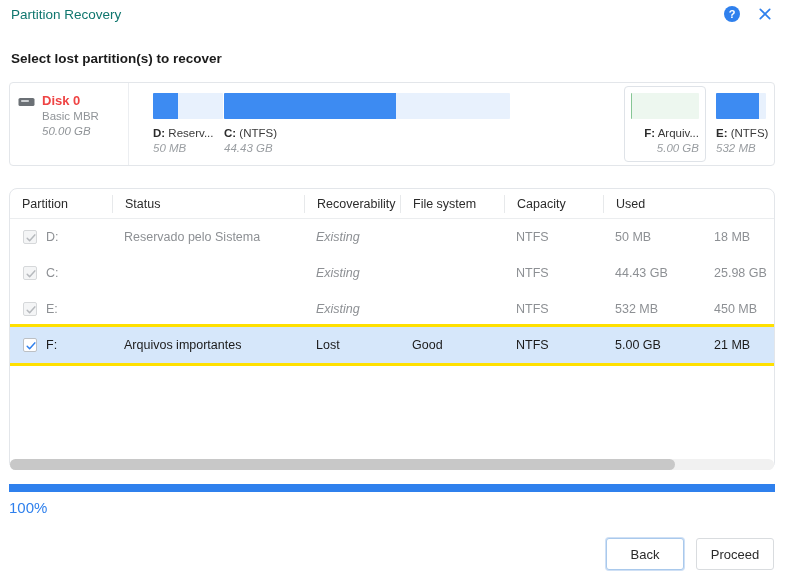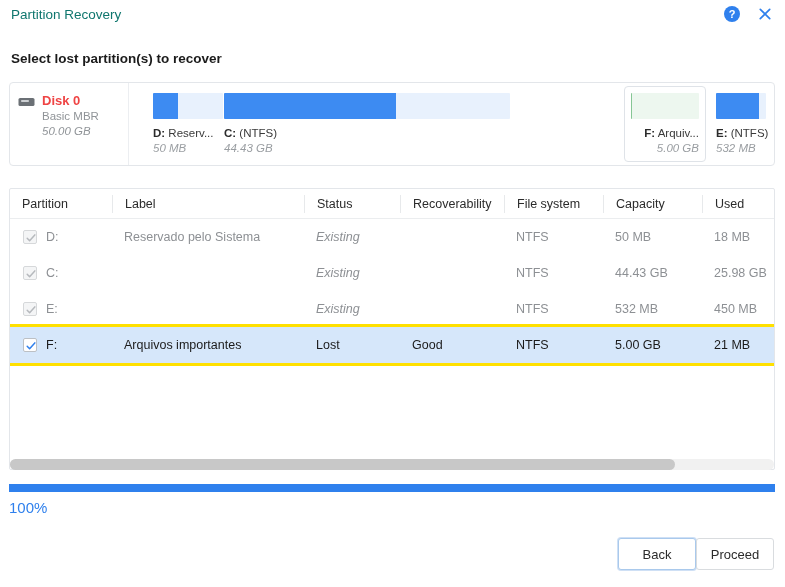--- a/index.html
+++ b/index.html
@@ -147,21 +147,21 @@
     font-style: italic;
     white-space: nowrap;
   }
 
   
   .table-panel {
     position: absolute;
     left: 9px; top: 188px;
     width: 766px; height: 282px;
     border: 1px solid #e3e6ea;
-    border-radius: 2px;
+    border-radius: 8px;
     box-sizing: border-box;
     background: #ffffff;
     overflow: hidden;
   }
   .grid-row {
     display: grid;
     grid-template-columns: 102px 192px 96px 104px 99px 99px 72px;
     align-items: center;
   }
   .thead {
@@ -272,21 +272,21 @@
   .status-pct {
     font-size: 15px;
     color: #2f80ed;
   }
 
   
   .footer {
     position: absolute;
     right: 11px; bottom: 17px;
     display: flex;
-    gap: 0;
+    gap: 12px;
     padding-left: 20px;
   }
   .btn {
     width: 78px; height: 32px;
     box-sizing: border-box;
     background: #ffffff;
     border: 1px solid #d9dcdf;
     border-radius: 3px;
     font-family: "Liberation Sans", sans-serif;
     font-size: 13px;
@@ -353,21 +353,20 @@
         </div>
         <div class="part-name"><b>E:</b><span class="fs"> (NTFS)</span></div>
         <div class="part-size">532 MB</div>
       </div>
     </div>
 </div>
 
 <div class="table-panel">
   <div class="grid-row thead" id="table-head">
       <div class="cell">Partition</div>
-      <div class="cell">Label</div>
       <div class="cell">Status</div>
       <div class="cell">Recoverability</div>
       <div class="cell">File system</div>
       <div class="cell">Capacity</div>
       <div class="cell">Used</div>
     </div>
   <div id="table-body">
       <div class="grid-row tbody-row">
         <div class="cell c-part">
           <span class="cb">

